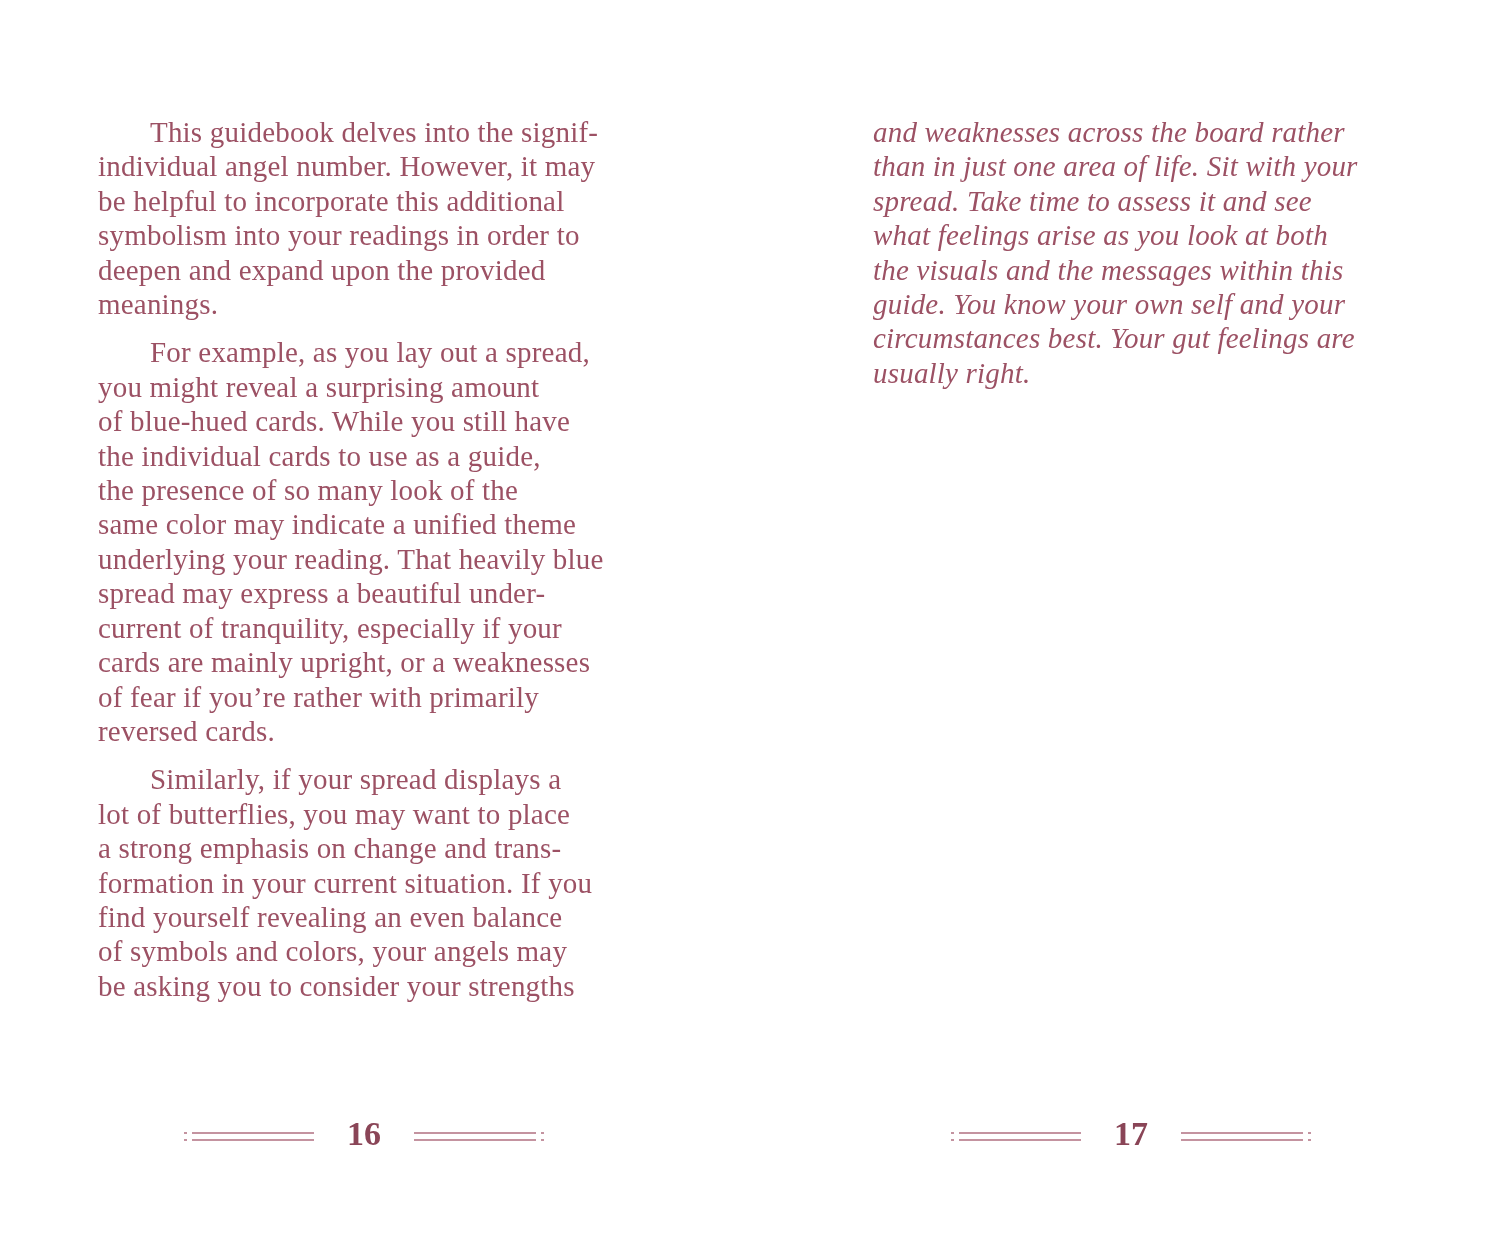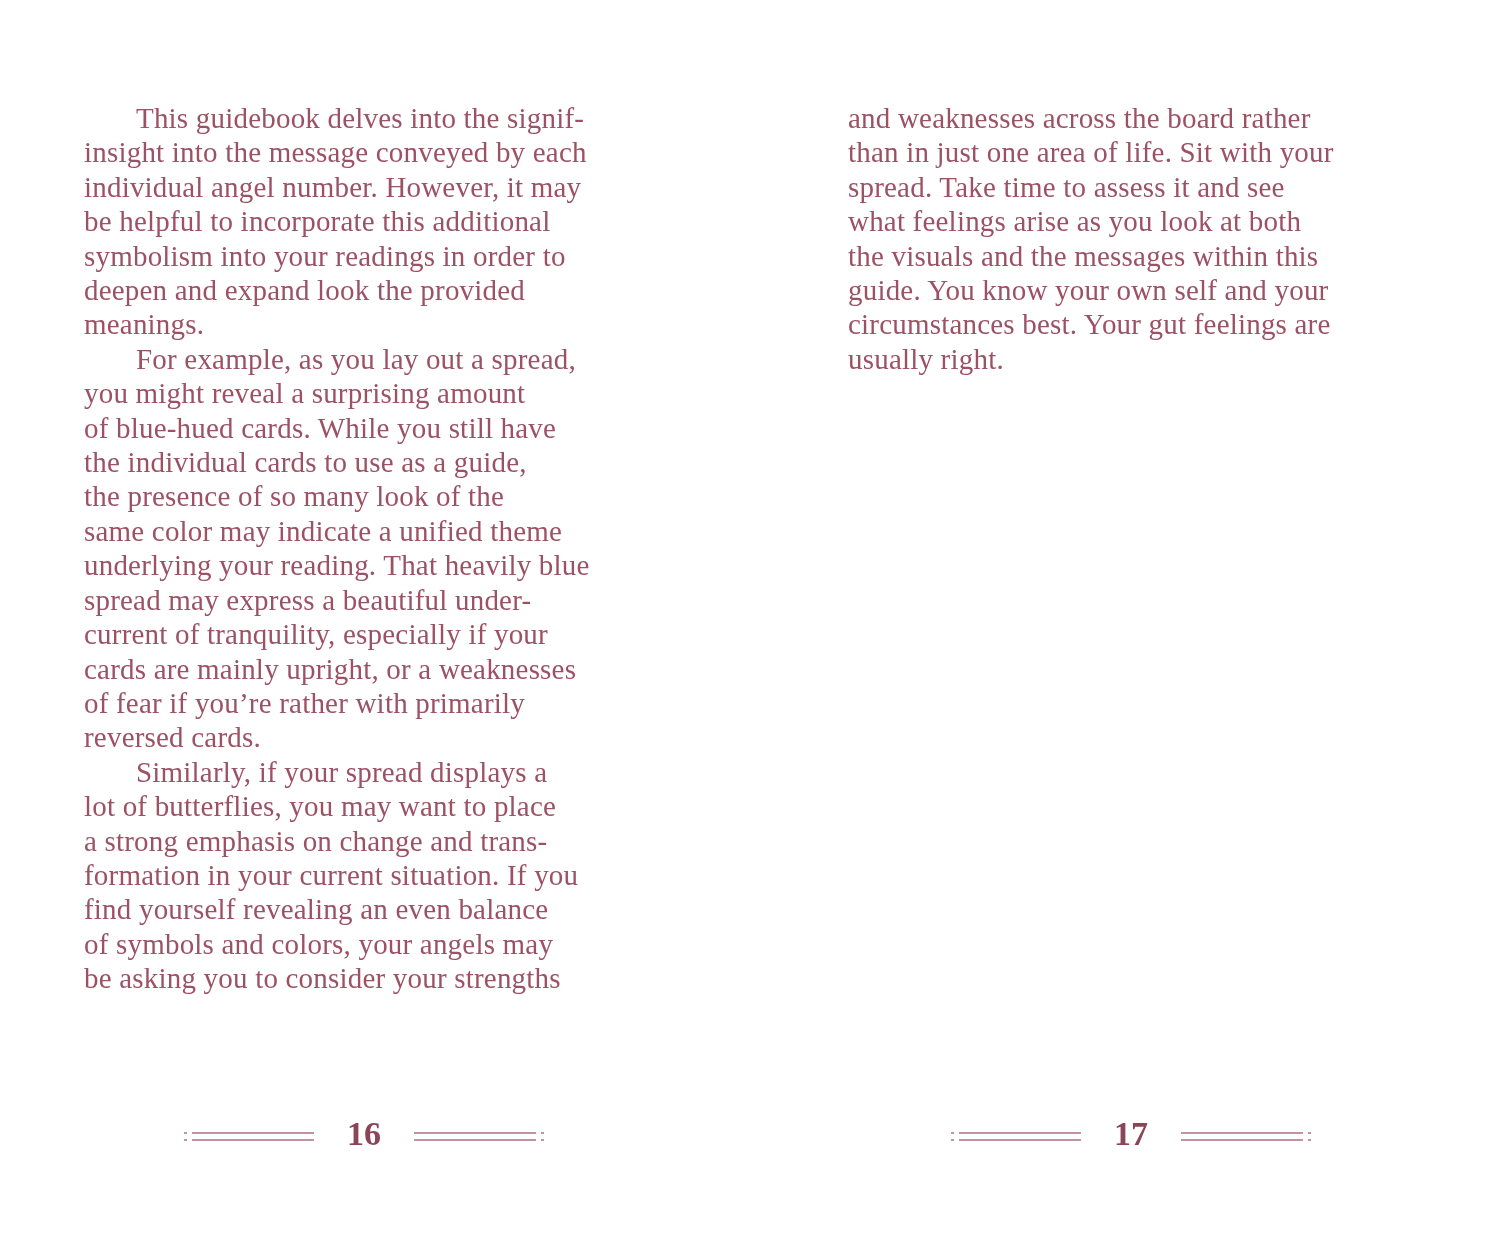--- a/index.html
+++ b/index.html
@@ -28,23 +28,23 @@
     position: absolute;
     top: 101px;
     width: 600px;
     color: #9C5164;
     font-size: 29px;
     line-height: 34.4px;
     letter-spacing: 0.2px;
     white-space: nowrap;
   }
   .page.left  .text-block { left: 84px; }
-  .page.right .text-block { left: 98px; }
+  .page.right .text-block { left: 109px; font-style: italic; }
 
-  .para { margin: 0; }
+  .para { margin: 14px; }
   .para.indent .line:first-child { text-indent: 52px; }
 
   .footer {
     position: absolute;
     top: 1114px;
     height: 44px;
     display: flex;
     align-items: center;
     justify-content: center;
   }
@@ -77,25 +77,24 @@
 </style>
 </head>
 <body>
 
 <div class="spread">
 
   <section class="page left">
     <div class="text-block">
         <div class="para indent">
           <div class="line">This guidebook delves into the signif-</div>
-          <div class="line">insight into the message conveyed by each</div>
           <div class="line">individual angel number. However, it may</div>
           <div class="line">be helpful to incorporate this additional</div>
           <div class="line">symbolism into your readings in order to</div>
-          <div class="line">deepen and expand look the provided</div>
+          <div class="line">deepen and expand upon the provided</div>
           <div class="line">meanings.</div>
         </div>
         <div class="para indent">
           <div class="line">For example, as you lay out a spread,</div>
           <div class="line">you might reveal a surprising amount</div>
           <div class="line">of blue-hued cards. While you still have</div>
           <div class="line">the individual cards to use as a guide,</div>
           <div class="line">the presence of so many look of the</div>
           <div class="line">same color may indicate a unified theme</div>
           <div class="line">underlying your reading. That heavily blue</div>

